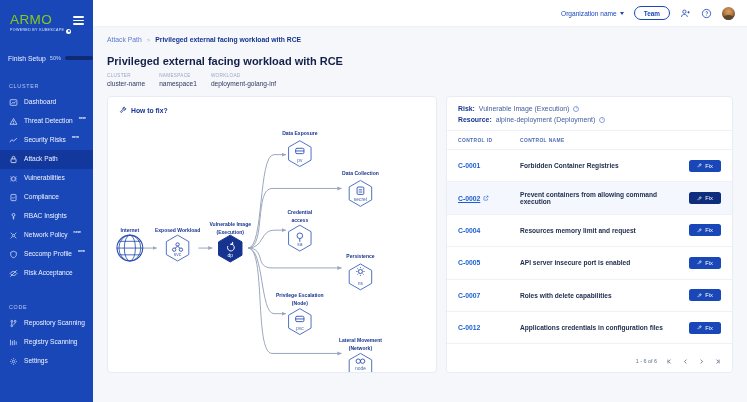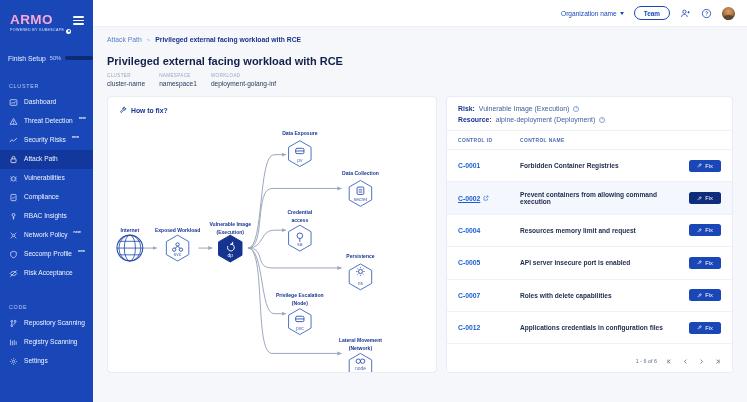--- a/index.html
+++ b/index.html
@@ -18,21 +18,21 @@
     color: #ffffff;
     position: relative;
     flex: 0 0 93px;
   }
   .logo-row {
     display: flex; align-items: flex-start; justify-content: space-between;
     padding: 13px 9px 0 10px;
   }
   .logo-wrap { line-height: 1; }
   .logo-text {
-    font-size: 13.5px; font-weight: bold; letter-spacing: .4px; color: #f9a8d4;
+    font-size: 13.5px; font-weight: normal; letter-spacing: .4px; color: #84cc16;
   }
   .logo-sub {
     font-size: 3.6px; letter-spacing: .35px; color: #dbe5ff; margin-top: 2px;
     display: flex; align-items: center; gap: 2px; white-space: nowrap;
   }
   .kube-dot {
     width: 5px; height: 5px; border-radius: 50%; background: #ffffff;
     display: inline-block; position: relative;
   }
   .kube-dot::after{

